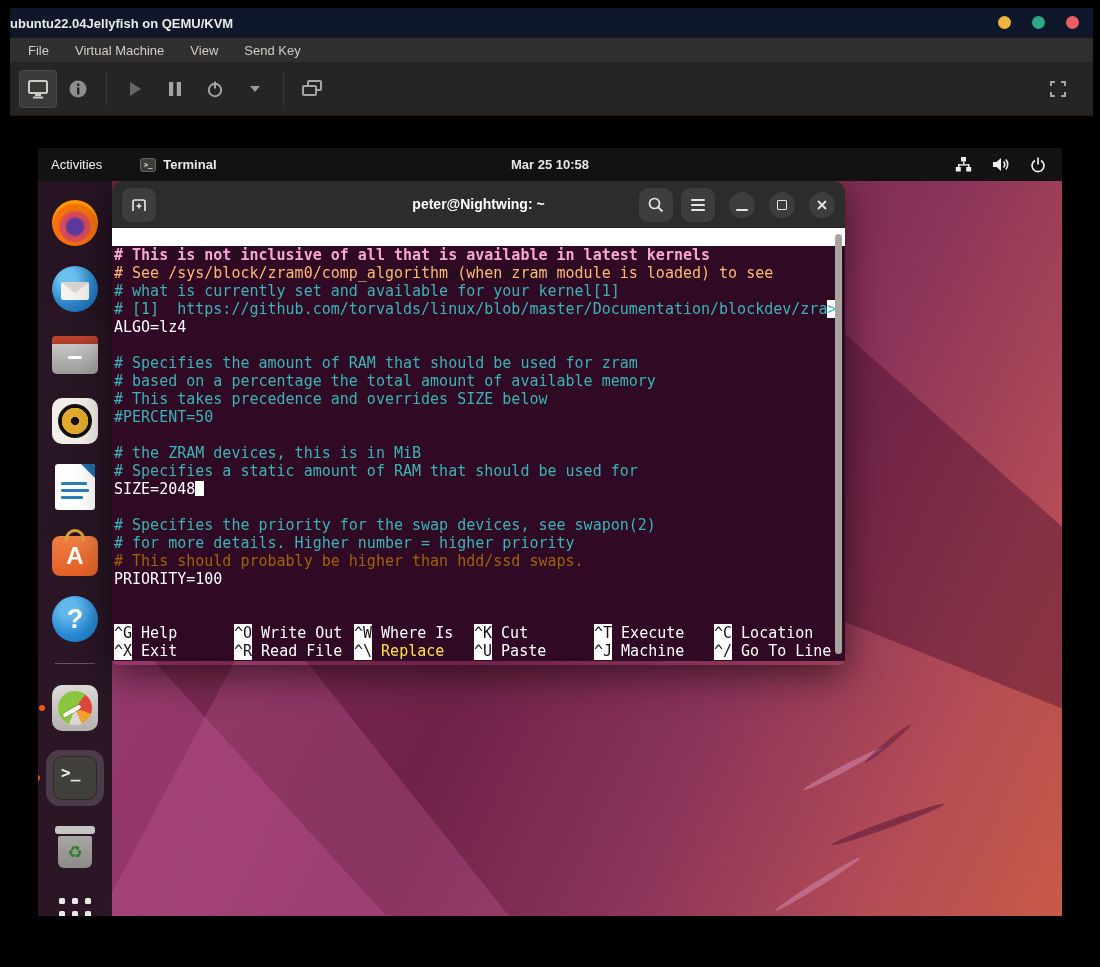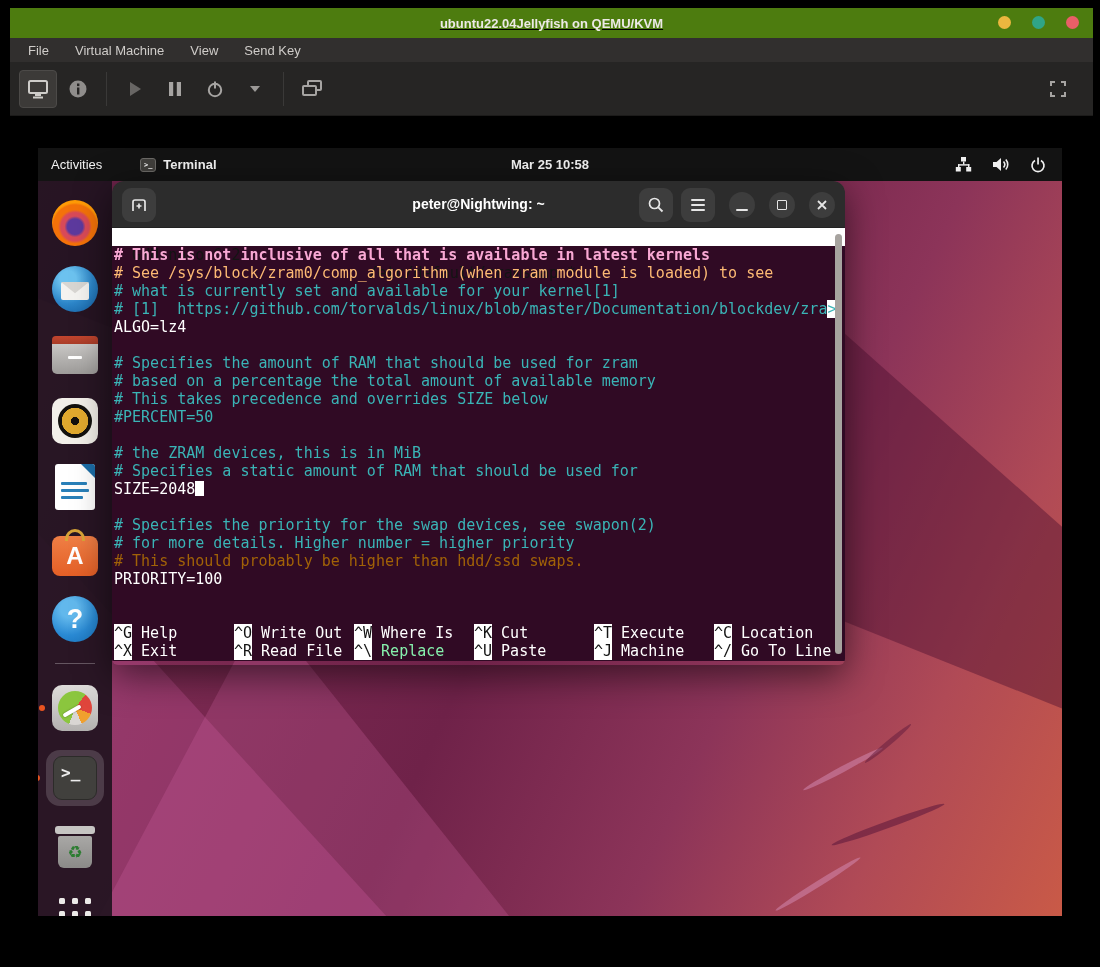--- a/index.html
+++ b/index.html
@@ -2,21 +2,21 @@
 <html><head>
 <meta charset="utf-8">
 <style>
   * { margin:0; padding:0; box-sizing:border-box; }
   html,body { background:#000; }
   .stage { position:relative; width:1100px; height:967px; background:#000; overflow:hidden;
            font-family:"Liberation Sans", sans-serif; }
 
   
   .vm-win { position:absolute; left:10px; top:8px; width:1083px; height:950px; background:#000; }
-  .vm-titlebar { position:relative; height:30px; background:#4d7c0f; display:flex; align-items:center; justify-content:center;text-decoration:underline; }
+  .vm-titlebar { position:relative; height:30px; background:#0f172a; display:flex; align-items:center; justify-content:flex-start; }
   .vm-title { color:#ece9e6; font-size:13px; font-weight:bold; }
   .tl-dots { position:absolute; right:14px; top:8px; display:flex; gap:21px; }
   .tl-dot { width:13px; height:13px; border-radius:50%; }
   .vm-menubar { height:24px; background:#312f2e; display:flex; align-items:center; padding-left:18px; gap:26px; }
   .vm-menu-item { color:#cfccc9; font-size:13px; }
   .vm-toolbar { position:relative; height:54px; background:#262524; border-bottom:1px solid #1c1b1a;
                 display:flex; align-items:center; padding-left:8px; }
   .tb-btn { width:38px; height:38px; display:flex; align-items:center; justify-content:center; border-radius:4px; margin:0 1px; }
   .tb-btn.sel { background:#3c3a38; border:1px solid #4c4a48; }
   .tb-sep { width:1px; height:34px; background:#3a3938; margin:0 8px; }
@@ -387,21 +387,21 @@
             </div>
           <div class="nano-shortcuts" id="nano-shortcuts">
               <div class="sc-cell"><span class="sc-key" style="background: rgb(255, 255, 255); color: rgb(20, 20, 20);">^G</span><span style="color: rgb(255, 255, 255);"> Help</span></div>
               <div class="sc-cell"><span class="sc-key" style="background: rgb(255, 255, 255); color: rgb(20, 20, 20);">^O</span><span style="color: rgb(255, 255, 255);"> Write Out</span></div>
               <div class="sc-cell"><span class="sc-key" style="background: rgb(255, 255, 255); color: rgb(20, 20, 20);">^W</span><span style="color: rgb(255, 255, 255);"> Where Is</span></div>
               <div class="sc-cell"><span class="sc-key" style="background: rgb(255, 255, 255); color: rgb(20, 20, 20);">^K</span><span style="color: rgb(255, 255, 255);"> Cut</span></div>
               <div class="sc-cell"><span class="sc-key" style="background: rgb(255, 255, 255); color: rgb(20, 20, 20);">^T</span><span style="color: rgb(255, 255, 255);"> Execute</span></div>
               <div class="sc-cell"><span class="sc-key" style="background: rgb(255, 255, 255); color: rgb(20, 20, 20);">^C</span><span style="color: rgb(255, 255, 255);"> Location</span></div>
               <div class="sc-cell"><span class="sc-key" style="background: rgb(255, 255, 255); color: rgb(20, 20, 20);">^X</span><span style="color: rgb(255, 255, 255);"> Exit</span></div>
               <div class="sc-cell"><span class="sc-key" style="background: rgb(255, 255, 255); color: rgb(20, 20, 20);">^R</span><span style="color: rgb(255, 255, 255);"> Read File</span></div>
-              <div class="sc-cell"><span class="sc-key" style="background: rgb(255, 255, 255); color: rgb(20, 20, 20);">^\</span><span style="color: #86efac;"> Replace</span></div>
+              <div class="sc-cell"><span class="sc-key" style="background: rgb(255, 255, 255); color: rgb(20, 20, 20);">^\</span><span style="color: #fde047;"> Replace</span></div>
               <div class="sc-cell"><span class="sc-key" style="background: rgb(255, 255, 255); color: rgb(20, 20, 20);">^U</span><span style="color: rgb(255, 255, 255);"> Paste</span></div>
               <div class="sc-cell"><span class="sc-key" style="background: rgb(255, 255, 255); color: rgb(20, 20, 20);">^J</span><span style="color: rgb(255, 255, 255);"> Machine</span></div>
               <div class="sc-cell"><span class="sc-key" style="background: rgb(255, 255, 255); color: rgb(20, 20, 20);">^/</span><span style="color: rgb(255, 255, 255);"> Go To Line</span></div>
             </div>
           <div class="term-scrollbar"></div>
         </div>
       </div>
     </div>
   </div>
 </div>

